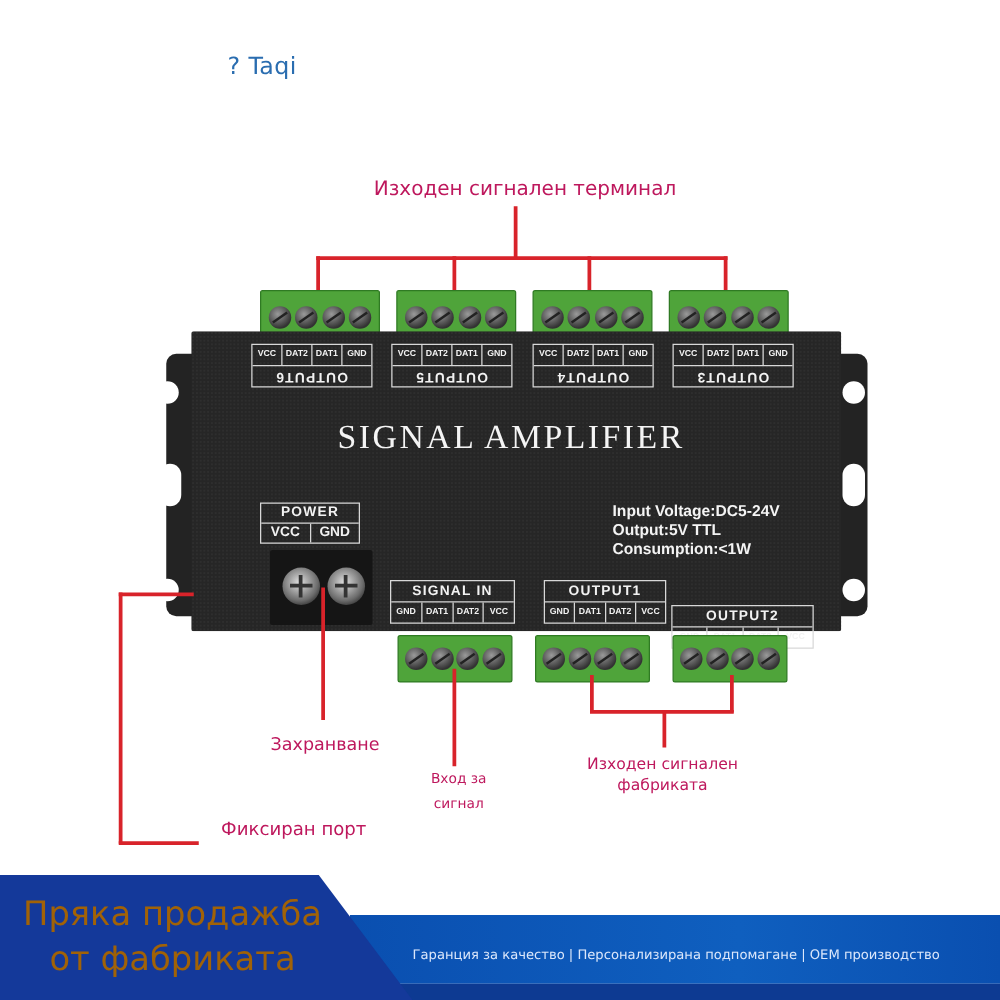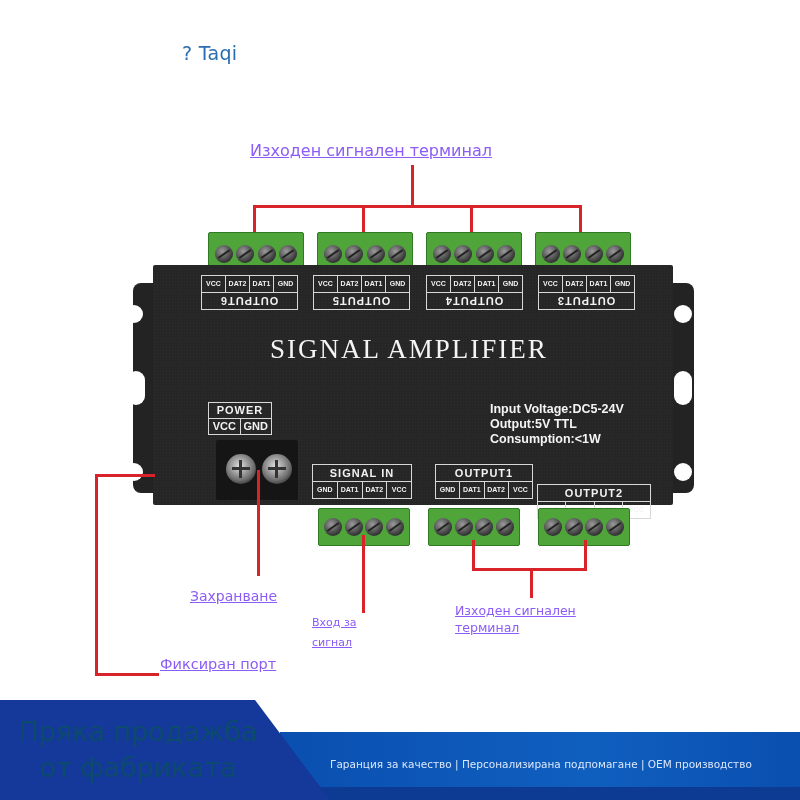--- a/index.html
+++ b/index.html
@@ -1,19 +1,19 @@
 <!DOCTYPE html>
 <html><head>
 <meta charset="utf-8">
 <style>
   * { box-sizing: border-box; margin: 0; padding: 0; }
   body { width: 800px; height: 800px; background: #ffffff; position: relative; overflow: hidden; font-family: "DejaVu Sans", sans-serif; }
   .abs { position: absolute; }
   .brand { left: 182px; top: 42px; font-size: 19px; color: #2a6db0; letter-spacing: 0.3px; }
-  .red-label { color: #8b5cf6; font-size: 15px; line-height: 20px; text-decoration: underline; }
+  .red-label { color: #be185d; font-size: 15px; text-align: center; line-height: 20px; }
   .red-line { position: absolute; background: #d8232a; }
 
   
   .bracket { background: #232323; border-radius: 8px; }
   .device { left: 153px; top: 265px; width: 520px; height: 240px; background: #262626; border-radius: 2px;
             background-image: radial-gradient(#2e2e2e 1px, transparent 1px); background-size: 3px 3px; }
   .hole { background: #fff; border-radius: 50%; position: absolute; }
 
   .terminal { position: absolute; width: 96px; height: 36px; background: #4fa43a; border: 1px solid #2f7a23;
               border-radius: 2px; display: flex; justify-content: space-around; align-items: flex-end; padding: 0 4px 4px; }
@@ -25,34 +25,34 @@
   .label-box .row { display: flex; }
   .label-box .cell { flex: 1; border-right: 1px solid #d8d8d8; font-size: 7px; text-align: center; line-height: 16px; }
   .label-box .cell:last-child { border-right: none; }
   .label-box .title { text-align: center; font-size: 11px; line-height: 16px; border-top: 1px solid #d8d8d8; letter-spacing: 1px; }
   .label-box .title.top { border-top: none; border-bottom: 1px solid #d8d8d8; }
   .flip { transform: rotate(180deg); }
 
   .device-title { left: 270px; top: 334px; font-family: Liberation Serif, serif; color: #f4f4f4; font-size: 27px; letter-spacing: 2px; }
   .specs { left: 490px; top: 402px; font-family: "Liberation Sans", sans-serif; color: #f4f4f4; font-weight: bold; font-size: 12.5px; line-height: 15px; }
 
-  .power-box { left: 208px; top: 402px; width: 64px; }
+  .power-box { left: 208px; top: 402px; width: 80px; }
   .power-box .title { font-size: 11px; line-height: 15px; }
   .power-box .cell { font-size: 11px; line-height: 15px; }
   .power-block { left: 216px; top: 440px; width: 82px; height: 60px; background: #151515; border-radius: 2px; }
   .power-screw { position: absolute; width: 30px; height: 30px; border-radius: 50%; background: radial-gradient(circle at 45% 40%, #e0e0e0, #6b6b6b 60%, #333 80%); }
   .power-screw::before, .power-screw::after { content: ""; position: absolute; background: #333; }
   .power-screw::before { left: 13px; top: 6px; width: 3px; height: 18px; }
   .power-screw::after { left: 6px; top: 13px; width: 18px; height: 3px; }
 
   
   .banner-light { left: 280px; top: 732px; width: 520px; height: 55px; background: linear-gradient(90deg, #0a4fb0, #0f5fbf 60%, #0a4fb0); }
   .banner-dark { left: 0; top: 700px; width: 330px; height: 100px; background: #14399a; clip-path: polygon(0 0, 255px 0, 330px 100%, 0 100%); }
   .banner-bottom { left: 0; top: 787px; width: 800px; height: 13px; background: #0d3a92; }
-  .banner-title { left: 14px; top: 714px; color: #0c4a6e; font-size: 27px; line-height: 36px; text-align: center; width: 248px; }
+  .banner-title { left: 14px; top: 714px; color: #a16207; font-size: 27px; line-height: 36px; text-align: center; width: 248px; }
   .banner-tags { left: 330px; top: 758px; color: #dbe7fb; font-size: 10.5px; white-space: nowrap; }
 </style>
 </head>
 <body>
 
 <div class="abs brand">? Taqi</div>
 
 <div class="abs red-label" style="left:250px; top:141px; width:340px; font-size:16px;">Изходен сигнален терминал</div>
 <div class="red-line" style="left:411px; top:165px; width:3px; height:42px;"></div>
 <div class="red-line" style="left:253px; top:205px; width:329px; height:3px;"></div>
@@ -213,21 +213,21 @@
 <div class="red-line" style="left:95px; top:474px; width:3px; height:201px;"></div>
 <div class="red-line" style="left:95px; top:673px; width:64px; height:3px;"></div>
 
 <div class="abs red-label" style="left:190px; top:586px; width:140px; font-size:14px;">Захранване</div>
 <div class="abs red-label" style="left:312px; top:613px; width:110px; font-size:11px;">
   <div>Вход за</div>
   <div>сигнал</div>
 </div>
 <div class="abs red-label" style="left:455px; top:602px; width:150px; font-size:12.5px; line-height:17px;">
   <div>Изходен сигнален</div>
-  <div>терминал</div>
+  <div>фабриката</div>
 </div>
 <div class="abs red-label" style="left:160px; top:654px; width:150px; font-size:14.5px;">
   <div>Фиксиран порт</div>
 </div>
 
 <div class="abs banner-light"></div>
 <div class="abs banner-bottom"></div>
 <div class="abs banner-dark"></div>
 <div class="abs banner-title">
   <div>Пряка продажба</div>

